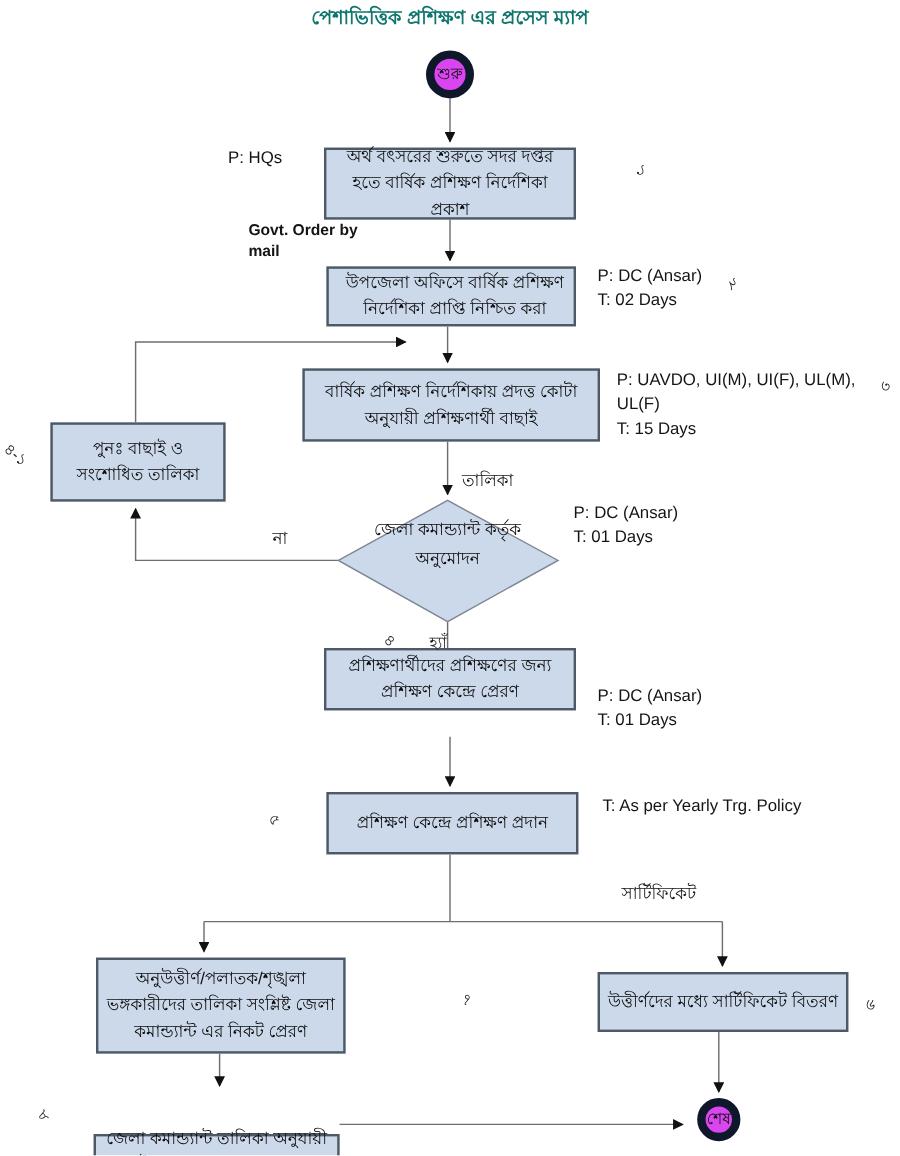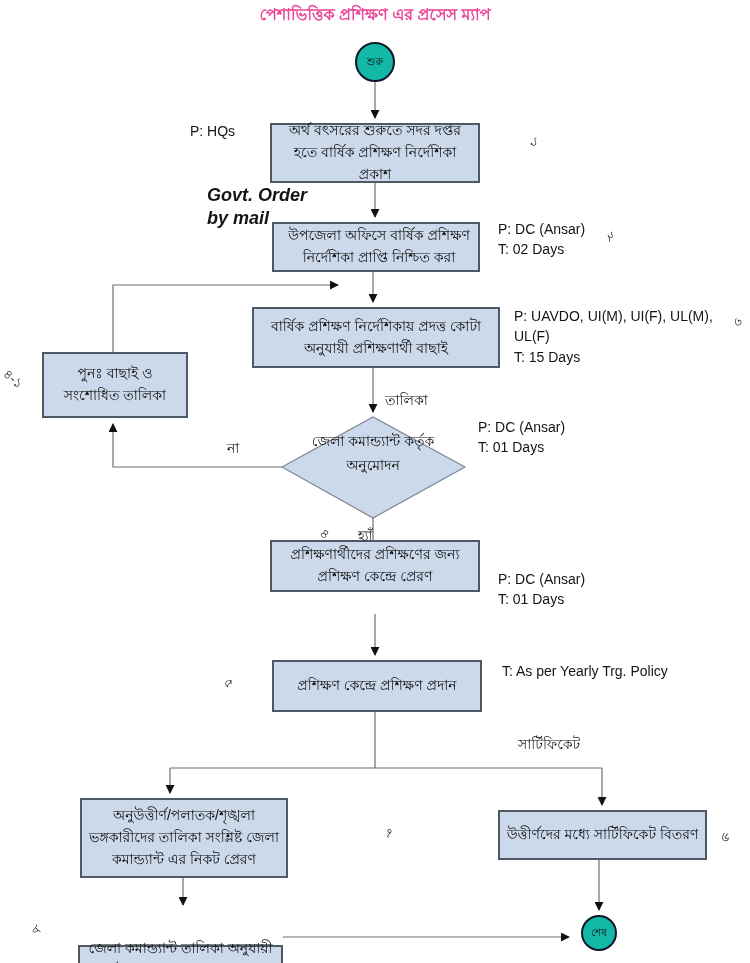--- a/index.html
+++ b/index.html
@@ -2,38 +2,38 @@
 <html><head>
 <meta charset="utf-8">
 <style>
   html,body{margin:0;padding:0;background:#ffffff;}
   #stage{
     position:relative;width:750px;height:963px;background:#ffffff;overflow:hidden;
     font-family:"Liberation Sans","DejaVu Sans",sans-serif;color:#111;
   }
   .title{
     position:absolute;left:0;right:0;top:2px;text-align:center;
-    font-size:16px;font-weight:bold;color:#ec4899;
+    font-size:16px;font-weight:bold;color:#0f766e;
   }
   .node{
     position:absolute;background:#ccd9ea;border:2px solid #4d5a66;
     display:flex;align-items:center;justify-content:center;text-align:center;
     font-size:14px;line-height:1.55;color:#0c0c0c;padding:2px 6px;box-sizing:border-box;
   }
   .circle{
-    position:absolute;background:#14b8a6;border:2px solid #0f172a;border-radius:50%;
-    display:flex;align-items:center;justify-content:center;font-size:10px;color:#0c0c0c;
+    position:absolute;background:#d946ef;border:7px solid #0f172a;border-radius:50%;
+    display:flex;align-items:center;justify-content:center;font-size:13px;color:#0c0c0c;
     box-sizing:border-box;
   }
   .diamond-text{
     position:absolute;text-align:center;font-size:14px;line-height:1.7;color:#0c0c0c;
   }
   .ann{position:absolute;font-size:14px;line-height:1.45;color:#141414;}
   .lbl{position:absolute;font-size:14px;color:#141414;}
-  .lbl.bold{font-weight:bold;font-size:18px;line-height:1.3;font-style:italic;}
+  .lbl.bold{font-weight:bold;font-size:13px;line-height:1.3;}
   .stepnum{
     position:absolute;font-size:13px;color:#222;
     transform:rotate(40deg);transform-origin:center;
   }
   svg.wires{position:absolute;left:0;top:0;pointer-events:none;}
 </style>
 </head>
 <body>
 
 <div id="stage">

